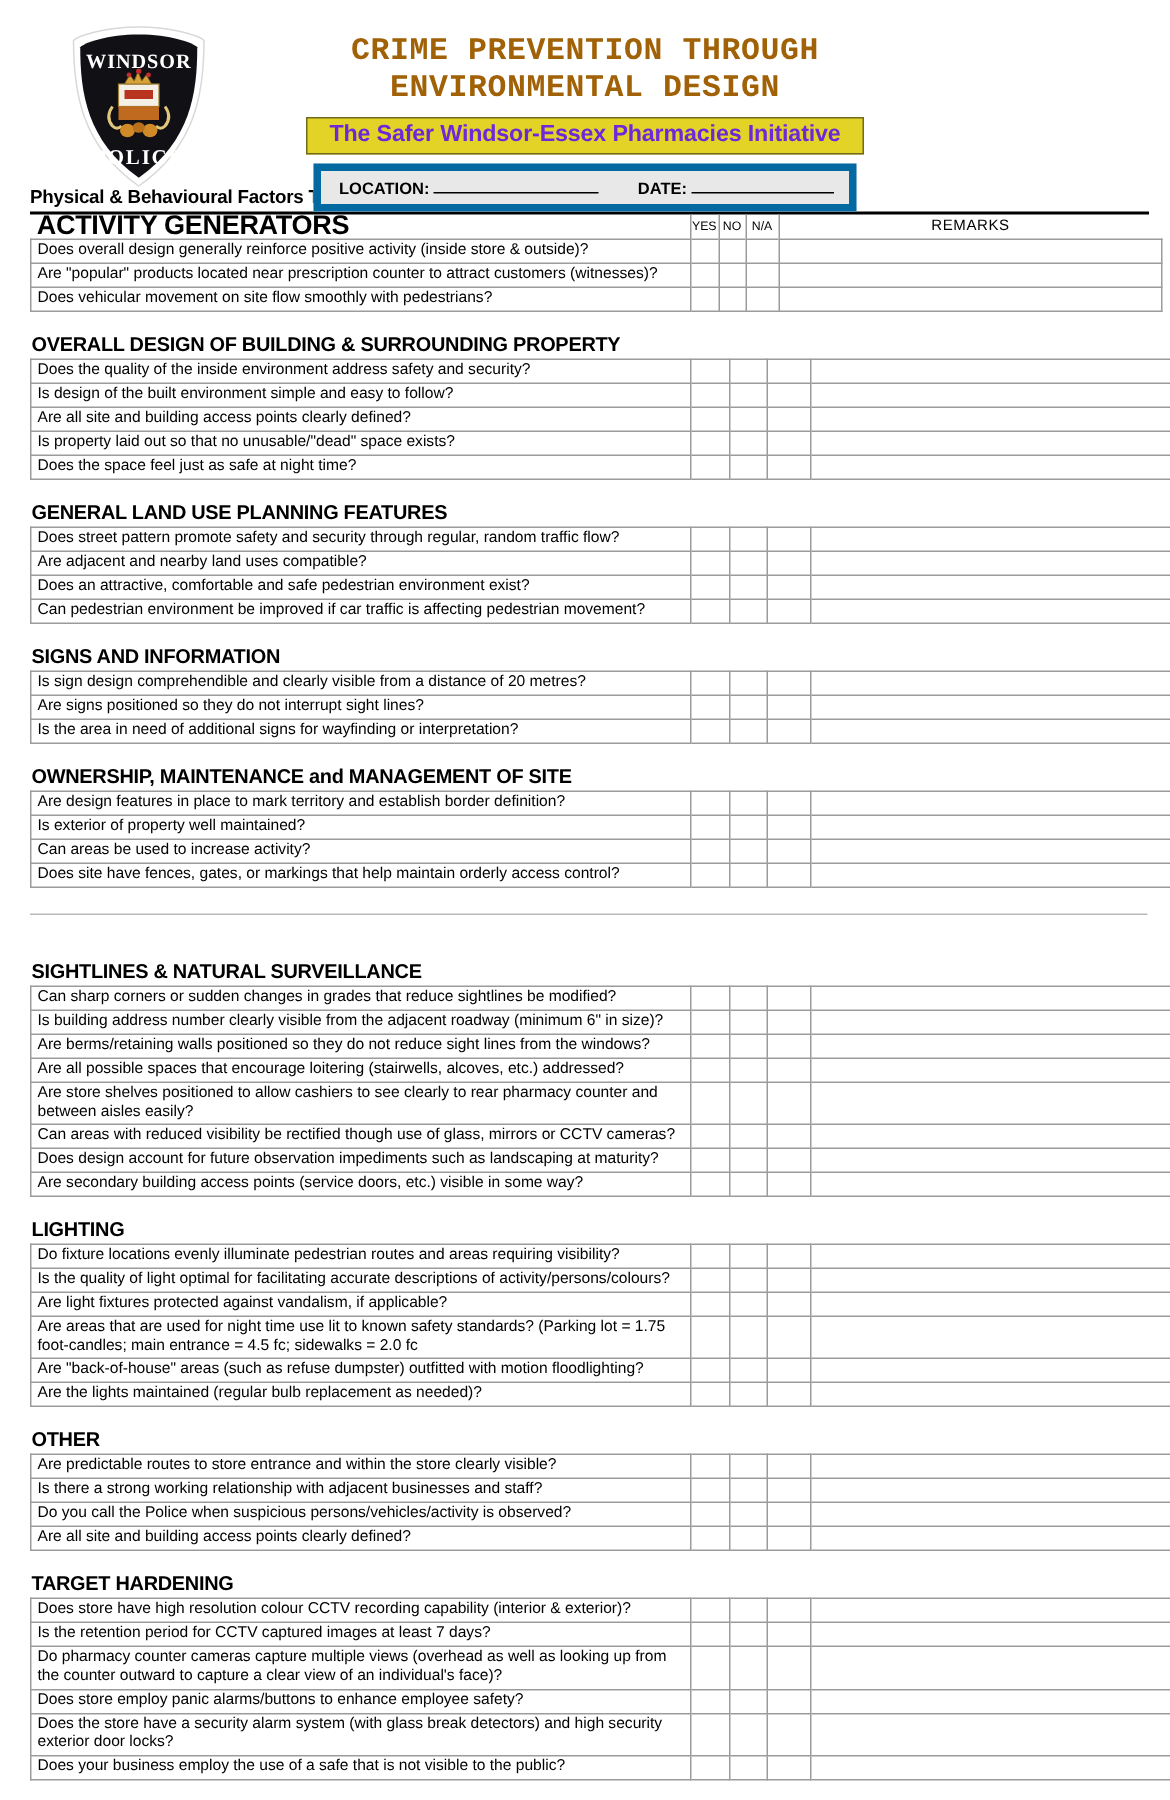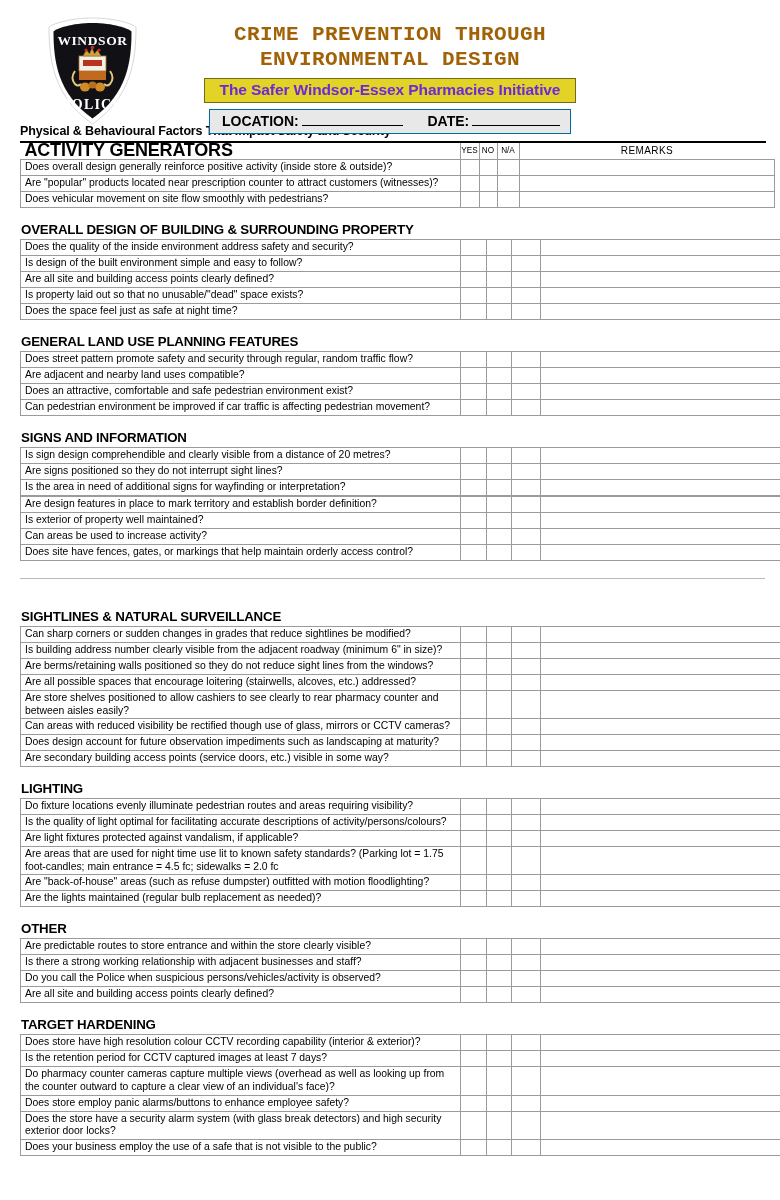--- a/index.html
+++ b/index.html
@@ -65,24 +65,24 @@
     font-size: 15.5px;
     font-weight: bold;
     color: #6d28d9;
     padding: 2px 0 3px 0;
     letter-spacing: -0.1px;
   }
   .locdate {
     margin: 6px auto 0 auto;
     width: 362px;
     background: #e8e8e8;
-    border: 1px solid #0369a1;
+    border: 5px solid #0369a1;
     box-sizing: border-box;
     padding: 3px 10px 4px 12px;
-    font-size: 14px;
+    font-size: 11px;
     font-weight: bold;
     text-align: left;
     display: flex;
     align-items: baseline;
   }
   .locdate .lbl { white-space: nowrap; }
   .rule-line {
     display: inline-block;
     border-bottom: 1.6px solid #000;
     height: 11px;
@@ -360,20 +360,21 @@
           </tr>
           <tr>
             <td class="q">Is the area in need of additional signs for wayfinding or interpretation?</td>
             <td class="yes">&nbsp;</td>
             <td class="no">&nbsp;</td>
             <td class="na">&nbsp;</td>
             <td class="rem">&nbsp;</td>
           </tr>
         </tbody>
       </table>
+      <div class="sec-head">OWNERSHIP, MAINTENANCE and MANAGEMENT OF SITE</div>
       <table class="chk">
         <tbody>
           <tr>
             <td class="q">Are design features in place to mark territory and establish border definition?</td>
             <td class="yes">&nbsp;</td>
             <td class="no">&nbsp;</td>
             <td class="na">&nbsp;</td>
             <td class="rem">&nbsp;</td>
           </tr>
           <tr>

